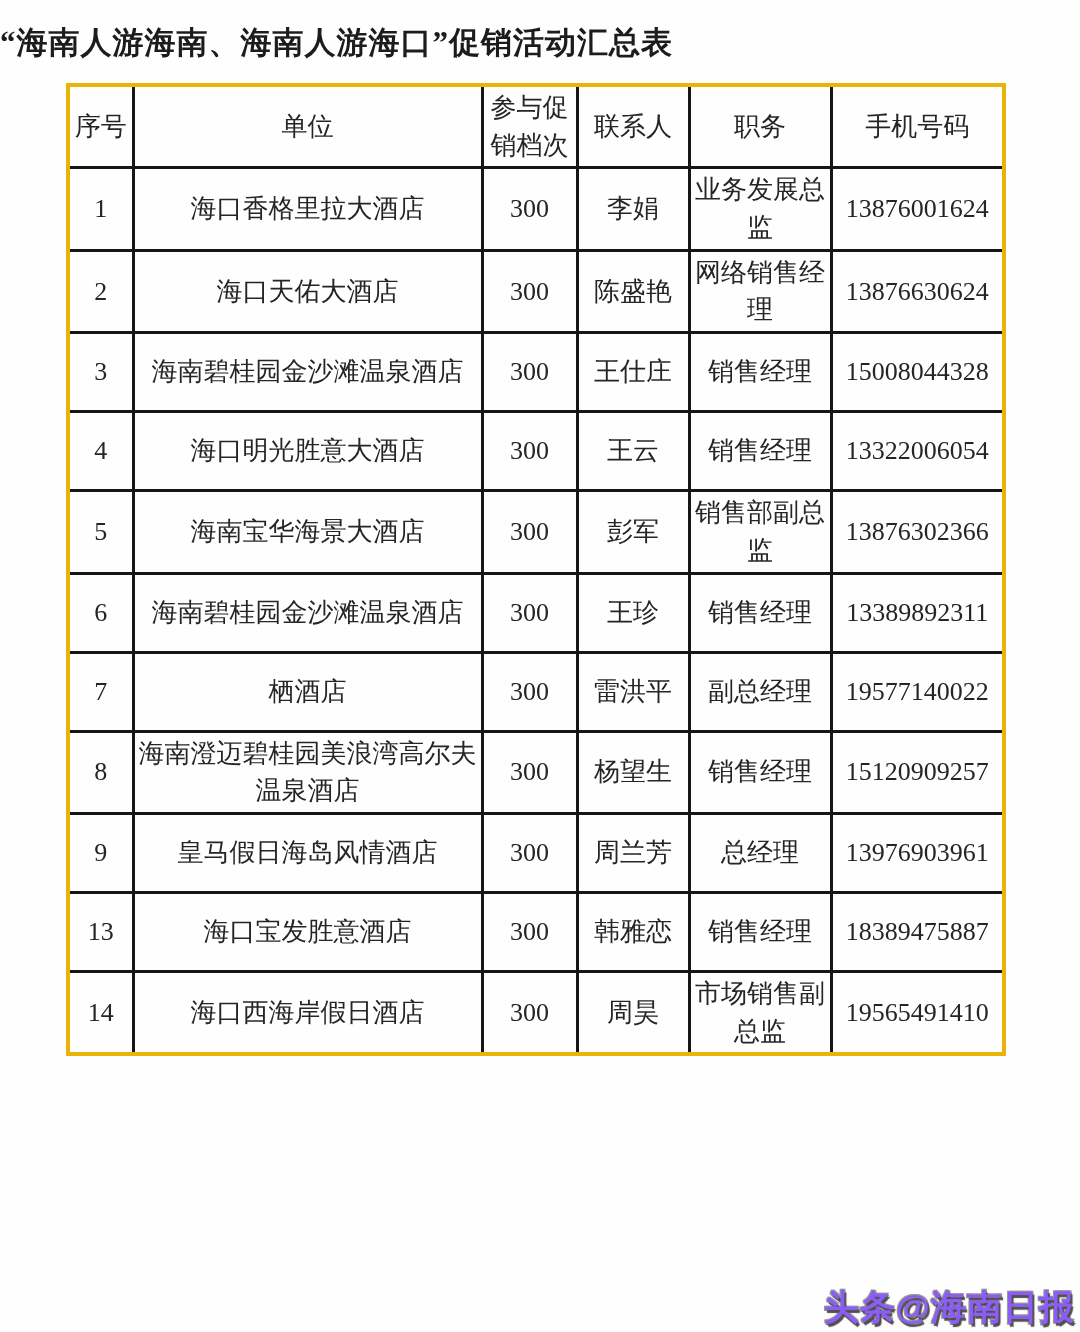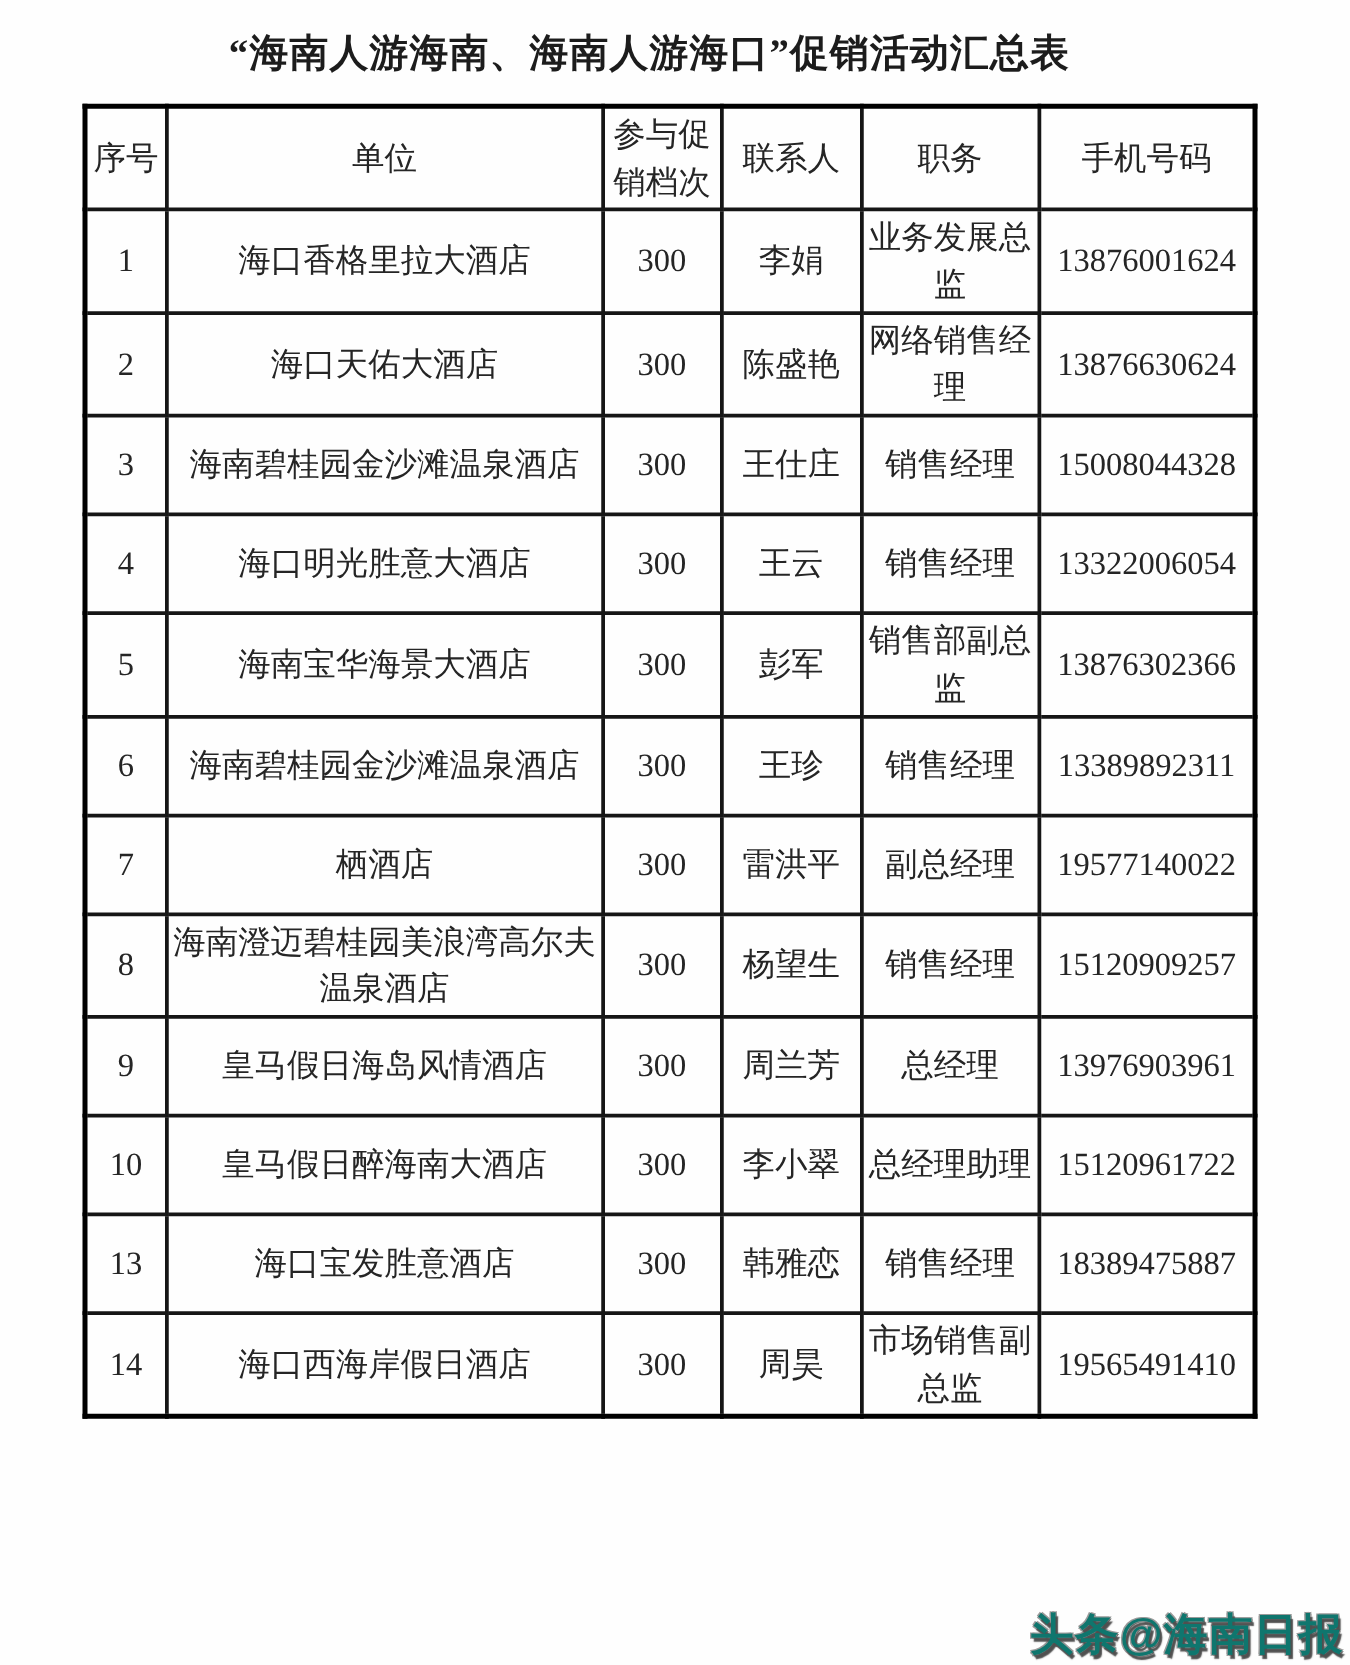--- a/index.html
+++ b/index.html
@@ -14,34 +14,34 @@
     background: #fefefe;
     font-family: "Liberation Serif", "DejaVu Serif", serif;
     overflow: hidden;
   }
   .title {
     position: absolute;
     top: 22px;
     left: 0;
     width: 856px;
     margin: 0;
-    text-align: right;
+    text-align: left;
     font-size: 31px;
     font-weight: bold;
     color: #1c1c1c;
     letter-spacing: 1px;
   }
   .summary-table {
     position: absolute;
     left: 66px;
     top: 83px;
     width: 936px;
     border-collapse: collapse;
     table-layout: fixed;
-    border: 4px solid #000000;
+    border: 4px solid #eab308;
   }
   .summary-table th,
   .summary-table td {
     border: 3px solid #161616;
     text-align: center;
     vertical-align: middle;
     padding: 2px 3px;
     font-size: 26px;
     font-weight: normal;
     color: #252525;
@@ -60,21 +60,21 @@
   .col-contact  { width: 112px; }
   .col-position { width: 142px; }
   .col-phone    { width: 173px; }
   .watermark {
     position: absolute;
     top: 1284px;
     right: 5px;
     font-family: "Liberation Sans", "DejaVu Sans", sans-serif;
     font-size: 35px;
     font-weight: bold;
-    color: #0f766e;
+    color: #8b5cf6;
     letter-spacing: 1px;
     text-shadow:
       2px 3px 1px #4f4f4f,
       -1px -1px 0 #9a9a9a,
       1px -1px 0 #9a9a9a,
       -1px 1px 0 #9a9a9a,
       1px 1px 0 #6a6a6a;
     white-space: nowrap;
   }
 </style>
@@ -179,28 +179,20 @@
 
   <tr>
     <td>9</td>
     <td>皇马假日海岛风情酒店</td>
     <td>300</td>
     <td>周兰芳</td>
     <td>总经理</td>
     <td>13976903961</td>
   </tr>
 
-  <tr>
-    <td>10</td>
-    <td>皇马假日醉海南大酒店</td>
-    <td>300</td>
-    <td>李小翠</td>
-    <td>总经理助理</td>
-    <td>15120961722</td>
-  </tr>
 
 
 
   <tr>
     <td>13</td>
     <td>海口宝发胜意酒店</td>
     <td>300</td>
     <td>韩雅恋</td>
     <td>销售经理</td>
     <td>18389475887</td>

